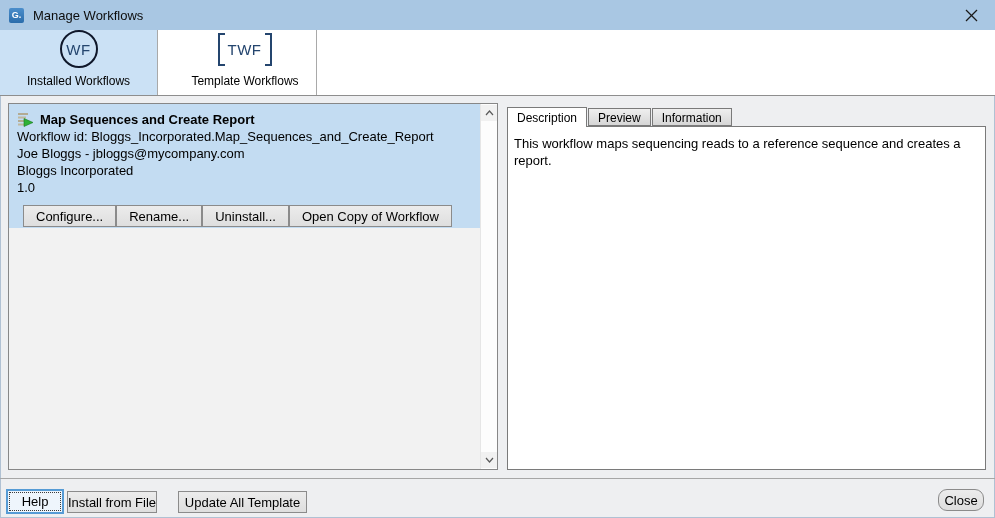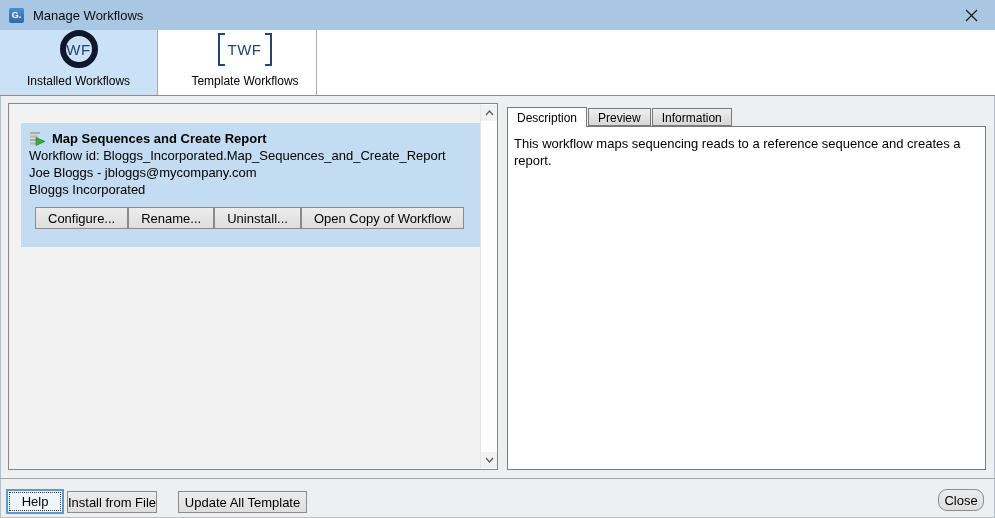--- a/index.html
+++ b/index.html
@@ -37,39 +37,39 @@
     height:100%; display:flex; flex-direction:column;
     align-items:center; justify-content:flex-end; padding-bottom:7px; gap:6px;
   }
   .main-tab.selected { width:157px; background:#cbe1f5; }
   .main-tab.unselected {
     width:160px; background:#ffffff;
     border-left:1px solid #a9a9a9; border-right:1px solid #a9a9a9;padding-left:16px;
   }
   .main-tab-label { font-size:12px; color:#000; }
   .wf-circle {
-    width:38px; height:38px; border:6px solid #0f172a; border-radius:50%;
+    width:38px; height:38px; border:2px solid #0f172a; border-radius:50%;
     color:#24456e; font-size:15px; letter-spacing:.5px;
     display:flex; align-items:center; justify-content:center;text-align:center;
   }
   .twf-wrap { height:38px; display:flex; align-items:center; color:#24456e; }
   .bracket { width:7px; height:33px; }
   .bracket.l { border-left:2px solid #24456e; border-top:2px solid #24456e; border-bottom:2px solid #24456e; }
   .bracket.r { border-right:2px solid #24456e; border-top:2px solid #24456e; border-bottom:2px solid #24456e; }
   .twf-text { font-size:15px; padding:0 4px 0 3px; letter-spacing:.5px; }
 
   
   .left-panel {
     position:absolute; left:8px; top:103px; width:490px; height:367px;
     background:#f2f2f2; border:1px solid #878787;
   }
   .list-area { position:absolute; left:0; top:0; right:17px; bottom:0; overflow:hidden; }
   .selected-item {
-    position:absolute; left:12px; top:0; width:100%; height:124px;
-    background:#c3dcf2; padding:6px 8px 0 8px;margin-top:19px;
+    position:absolute; left:0; top:0; width:100%; height:124px;
+    background:#c3dcf2; padding:6px 8px 0 8px;
   }
   .item-title-row { display:flex; align-items:center; gap:6px; height:18px; }
   .item-title { font-size:13px; font-weight:bold; color:#000; }
   .item-line { font-size:13px; color:#000; height:16px; line-height:16px; margin-top:1px; }
   .item-buttons { display:flex; margin-top:9px; margin-left:6px; }
 
   .btn {
     font-family:inherit; font-size:13px; color:#000;
     background:linear-gradient(#ececec,#dedede); border:1px solid #8b8b8b;
     height:22px; padding:0 12px; display:inline-flex; align-items:center; justify-content:center;
@@ -159,20 +159,21 @@
             <rect x="1" y="4.5" width="8" height="2" fill="#c0b89e"></rect>
             <rect x="1" y="8" width="10" height="2" fill="#b3ab93"></rect>
             <rect x="1" y="11.5" width="6" height="2" fill="#c0b89e"></rect>
             <polygon points="7,6.5 16,10.5 7,14.5" fill="#2eb135" stroke="#157a1f" stroke-width="0.6"></polygon>
           </svg>
           <span class="item-title">Map Sequences and Create Report</span>
         </div>
         <div class="item-line">Workflow id: Bloggs_Incorporated.Map_Sequences_and_Create_Report</div>
         <div class="item-line">Joe Bloggs - jbloggs@mycompany.com</div>
         <div class="item-line">Bloggs Incorporated</div>
+        <div class="item-line">1.0</div>
         <div class="item-buttons">
           <button class="btn">Configure...</button>
           <button class="btn">Rename...</button>
           <button class="btn">Uninstall...</button>
           <button class="btn">Open Copy of Workflow</button>
         </div>
       </div>
     </div>
     <div class="scrollbar">
       <div class="scroll-btn up">

